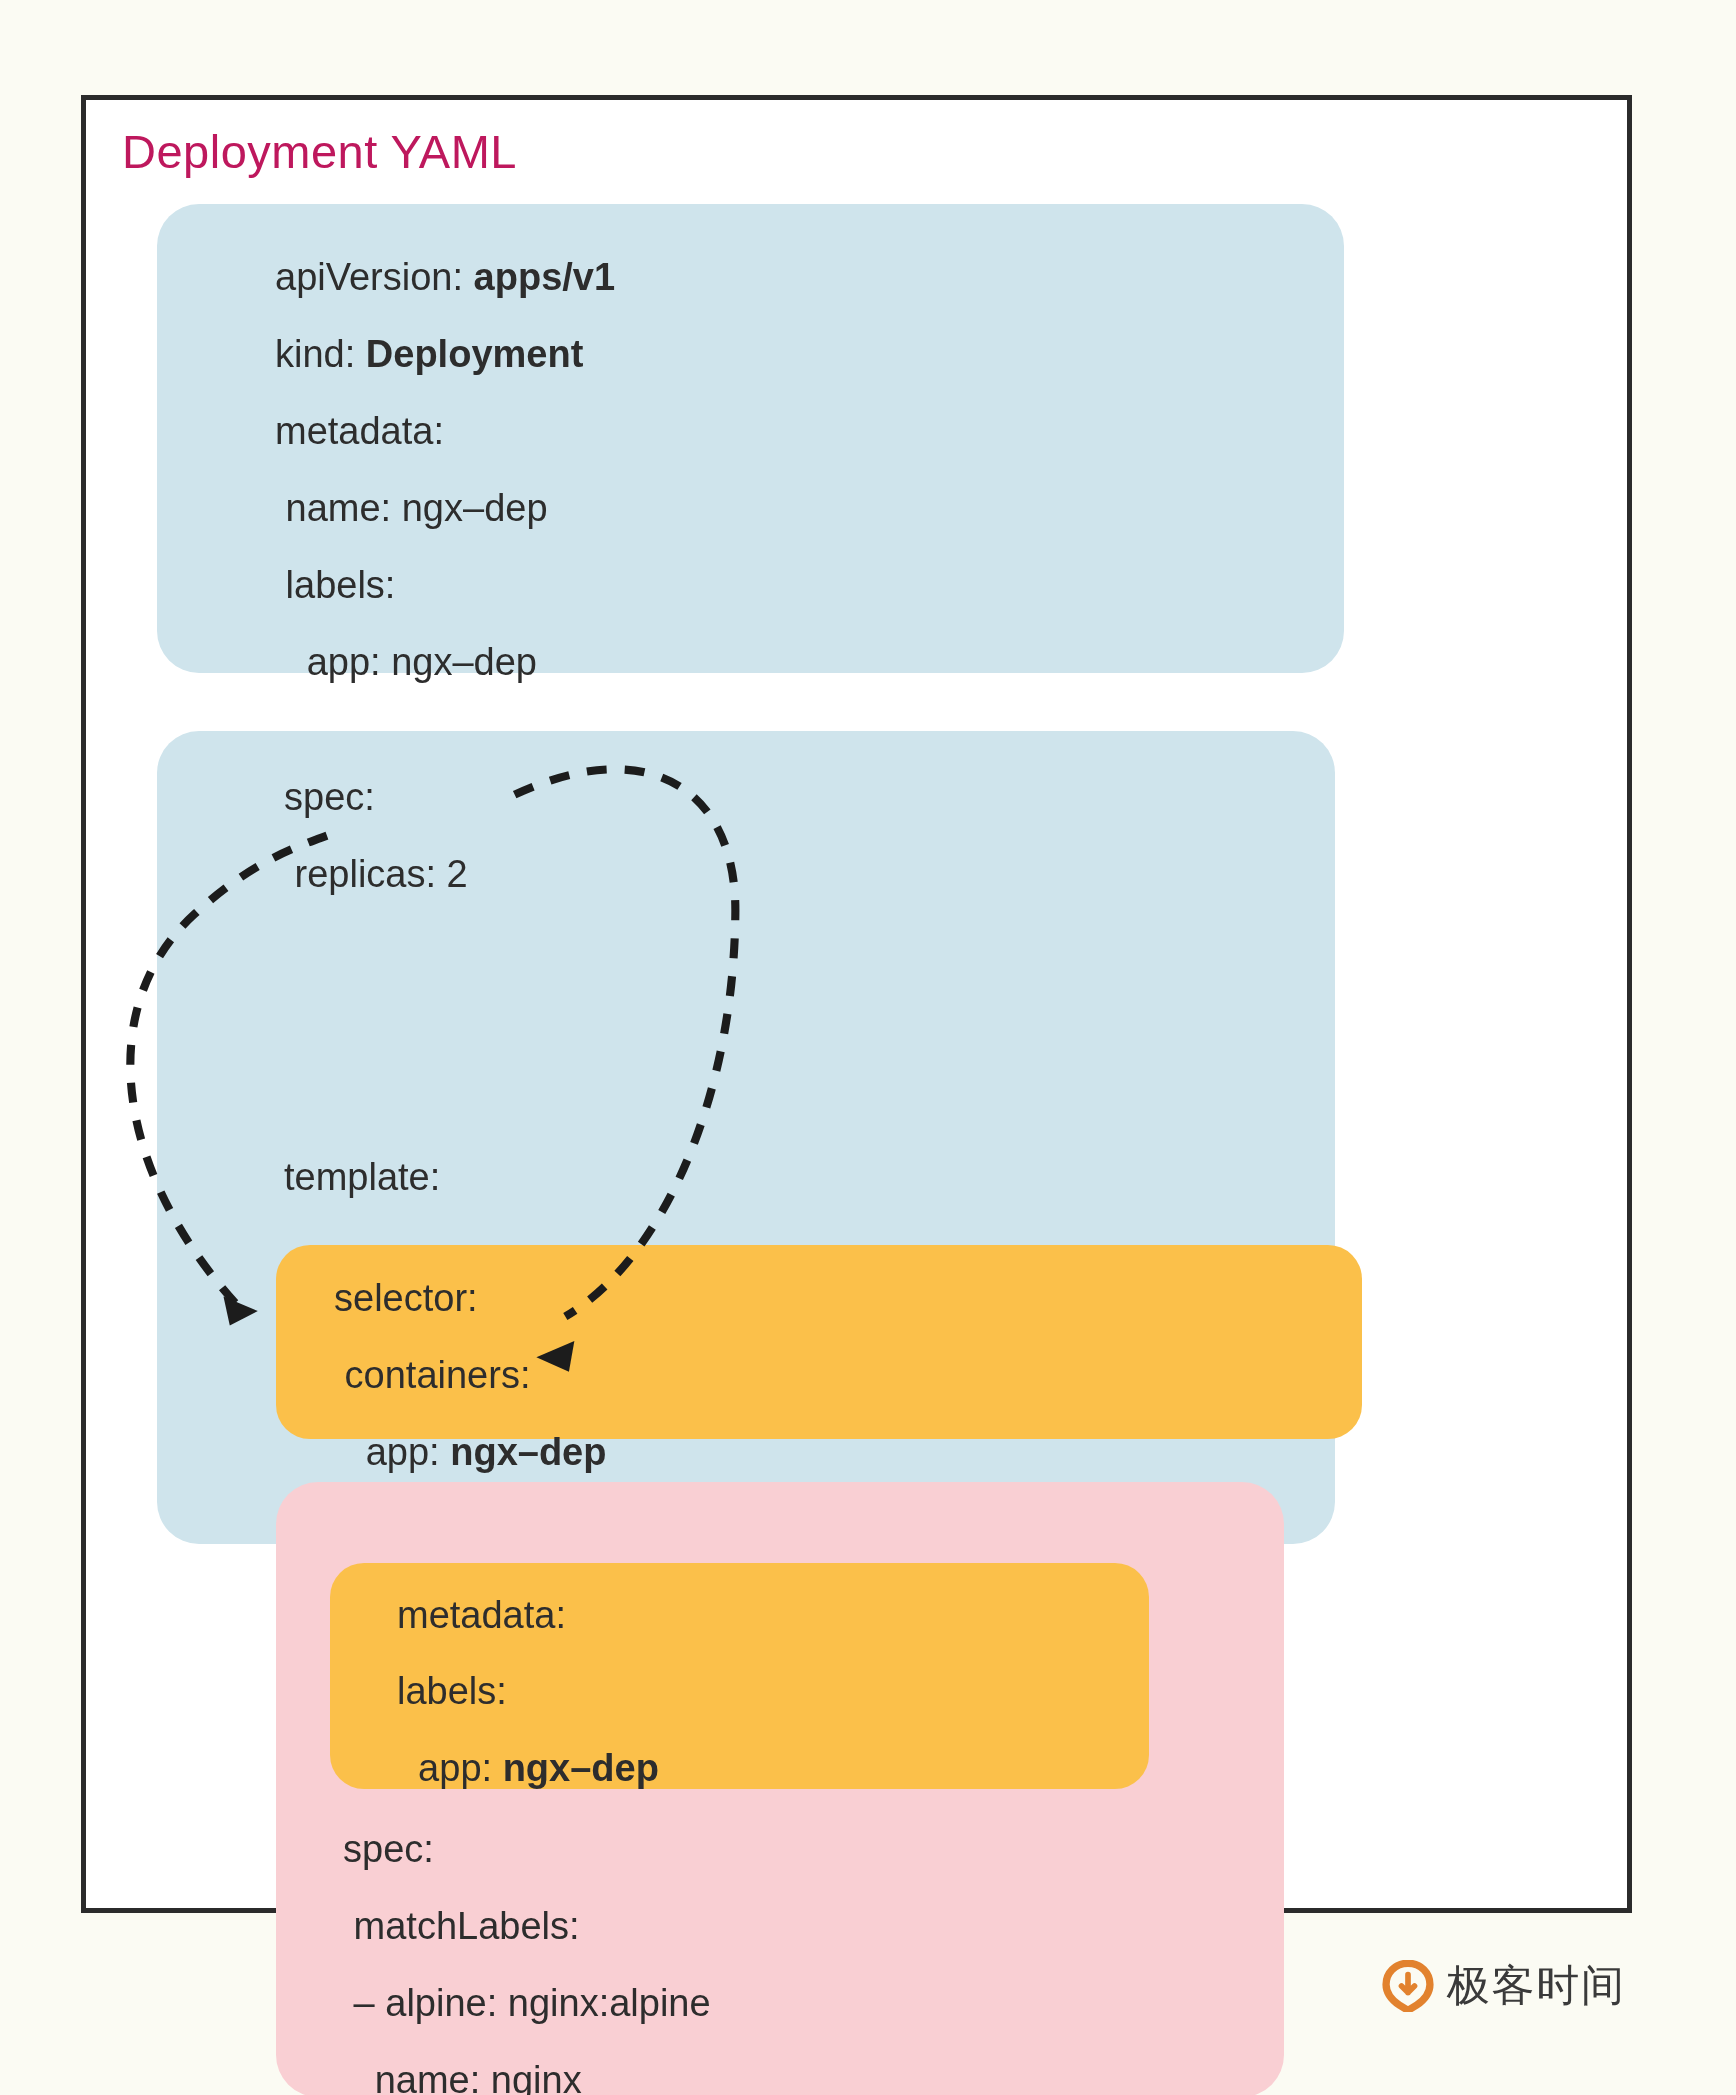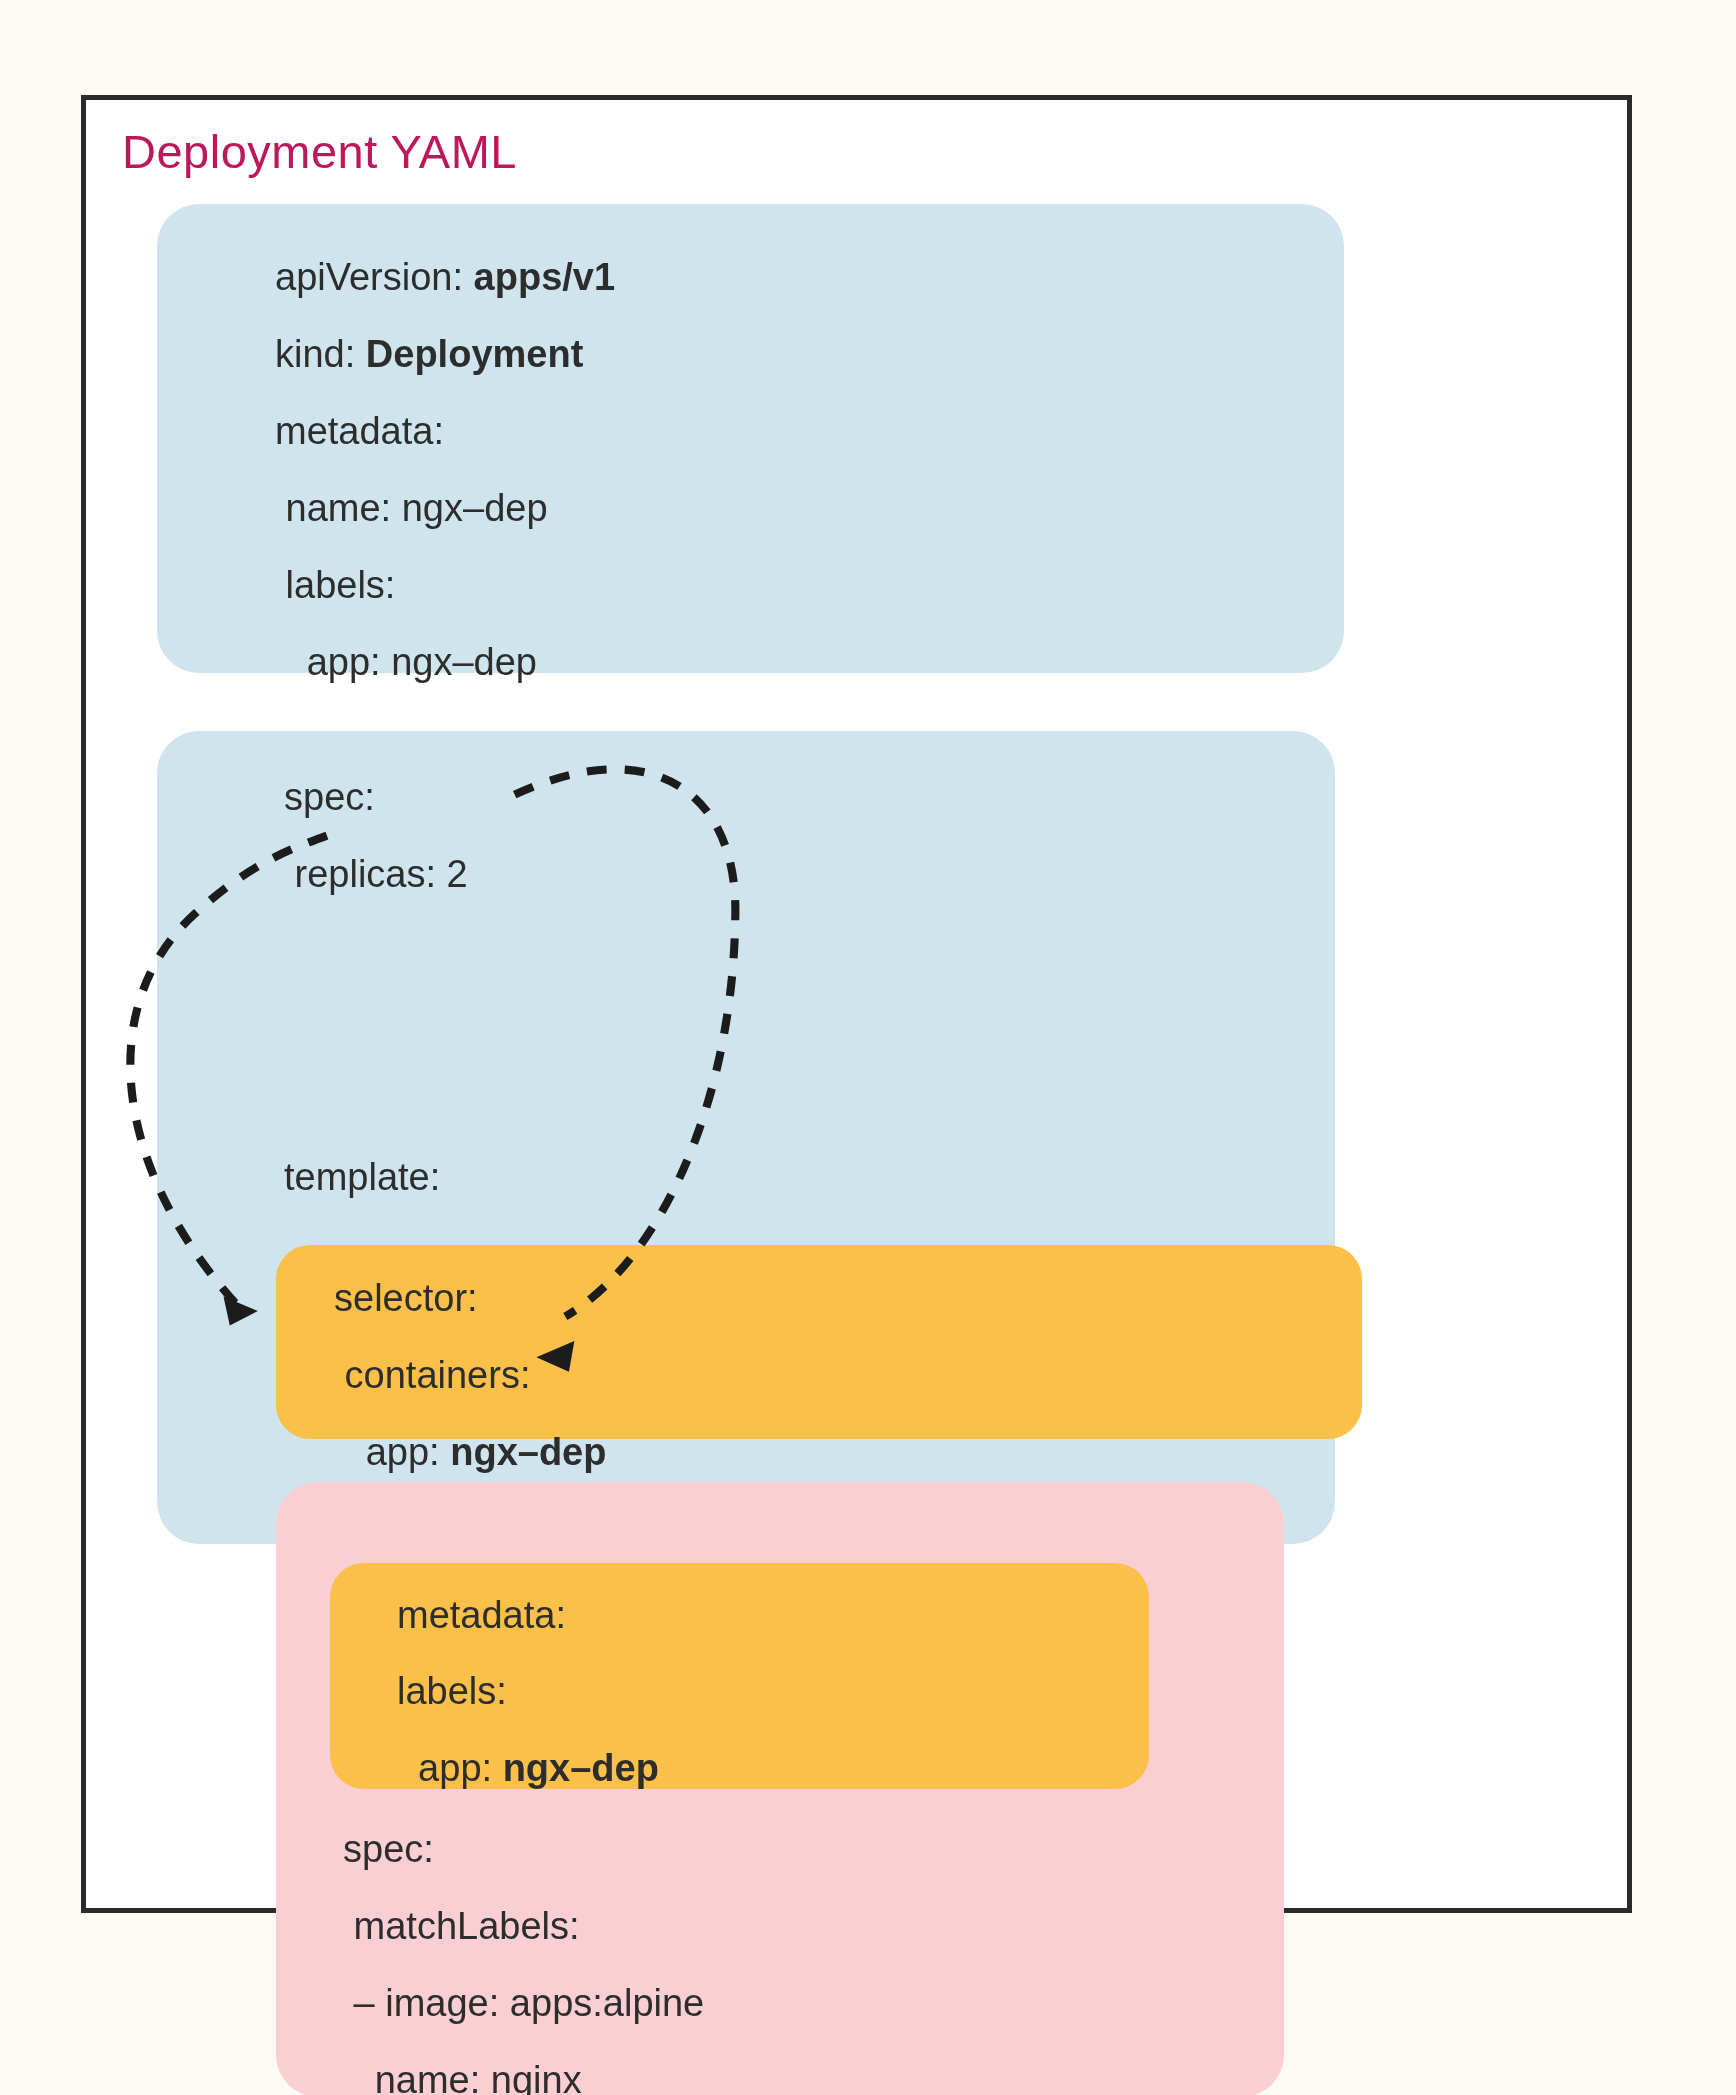--- a/index.html
+++ b/index.html
@@ -183,32 +183,39 @@
       <div class="blk pink-pod">
 
         <div class="blk yellow-labels">
           <div class="yline" style="left:56px; top:33px;">metadata:</div>
           <div class="yline" style="left:56px; top:109px;">labels:</div>
           <div class="yline" style="left:56px; top:186px;"><span>  app: </span><b>ngx–dep</b></div>
         </div>
 
         <div class="yline" style="left:56px; top:348px;">spec:</div>
         <div class="yline" style="left:56px; top:425px;"> matchLabels:</div>
-        <div class="yline" style="left:56px; top:502px;"> – image: apps:alpine</div>
+        <div class="yline" style="left:56px; top:502px;"> – alpine: nginx:alpine</div>
         <div class="yline" style="left:56px; top:579px;">   name: nginx</div>
       </div>
     </div>
 
 
     <svg id="arrows" viewBox="0 0 1715 2010">
 
       <path d="M 165 1330 C 30 1180 10 1000 120 900 C 185 840 235 825 270 812" fill="none" stroke="#1c1c1c" stroke-width="9" stroke-dasharray="22 20" stroke-linecap="butt"></path>
       <polygon points="190,1339 152,1323 159,1355" fill="#1c1c1c"></polygon>
 
       <path d="M 474 768 C 620 700 720 760 718 900 C 716 1100 640 1280 530 1345" fill="none" stroke="#1c1c1c" stroke-width="9" stroke-dasharray="22 20" stroke-linecap="butt"></path>
       <polygon points="498,1390 540,1372 534,1406" fill="#1c1c1c"></polygon>
     </svg>
 
   </div>
 
+  <div class="footer-logo">
+    <svg class="logo-mark" viewBox="0 0 64 64">
+      <path d="M32 4 C16 4 5 16 5 30 C5 41 13 50 22 56 L32 62 L42 56 C51 50 59 41 59 30 C59 16 48 4 32 4 Z" fill="none" stroke="#e2822e" stroke-width="9"></path>
+      <path d="M32 18 L32 40 M32 40 L24 32 M32 40 L40 32" fill="none" stroke="#e2822e" stroke-width="7" stroke-linecap="round"></path>
+    </svg>
+    <div class="logo-text">极客时间</div>
+  </div>
 
 </div>
 
 
 </body></html>

